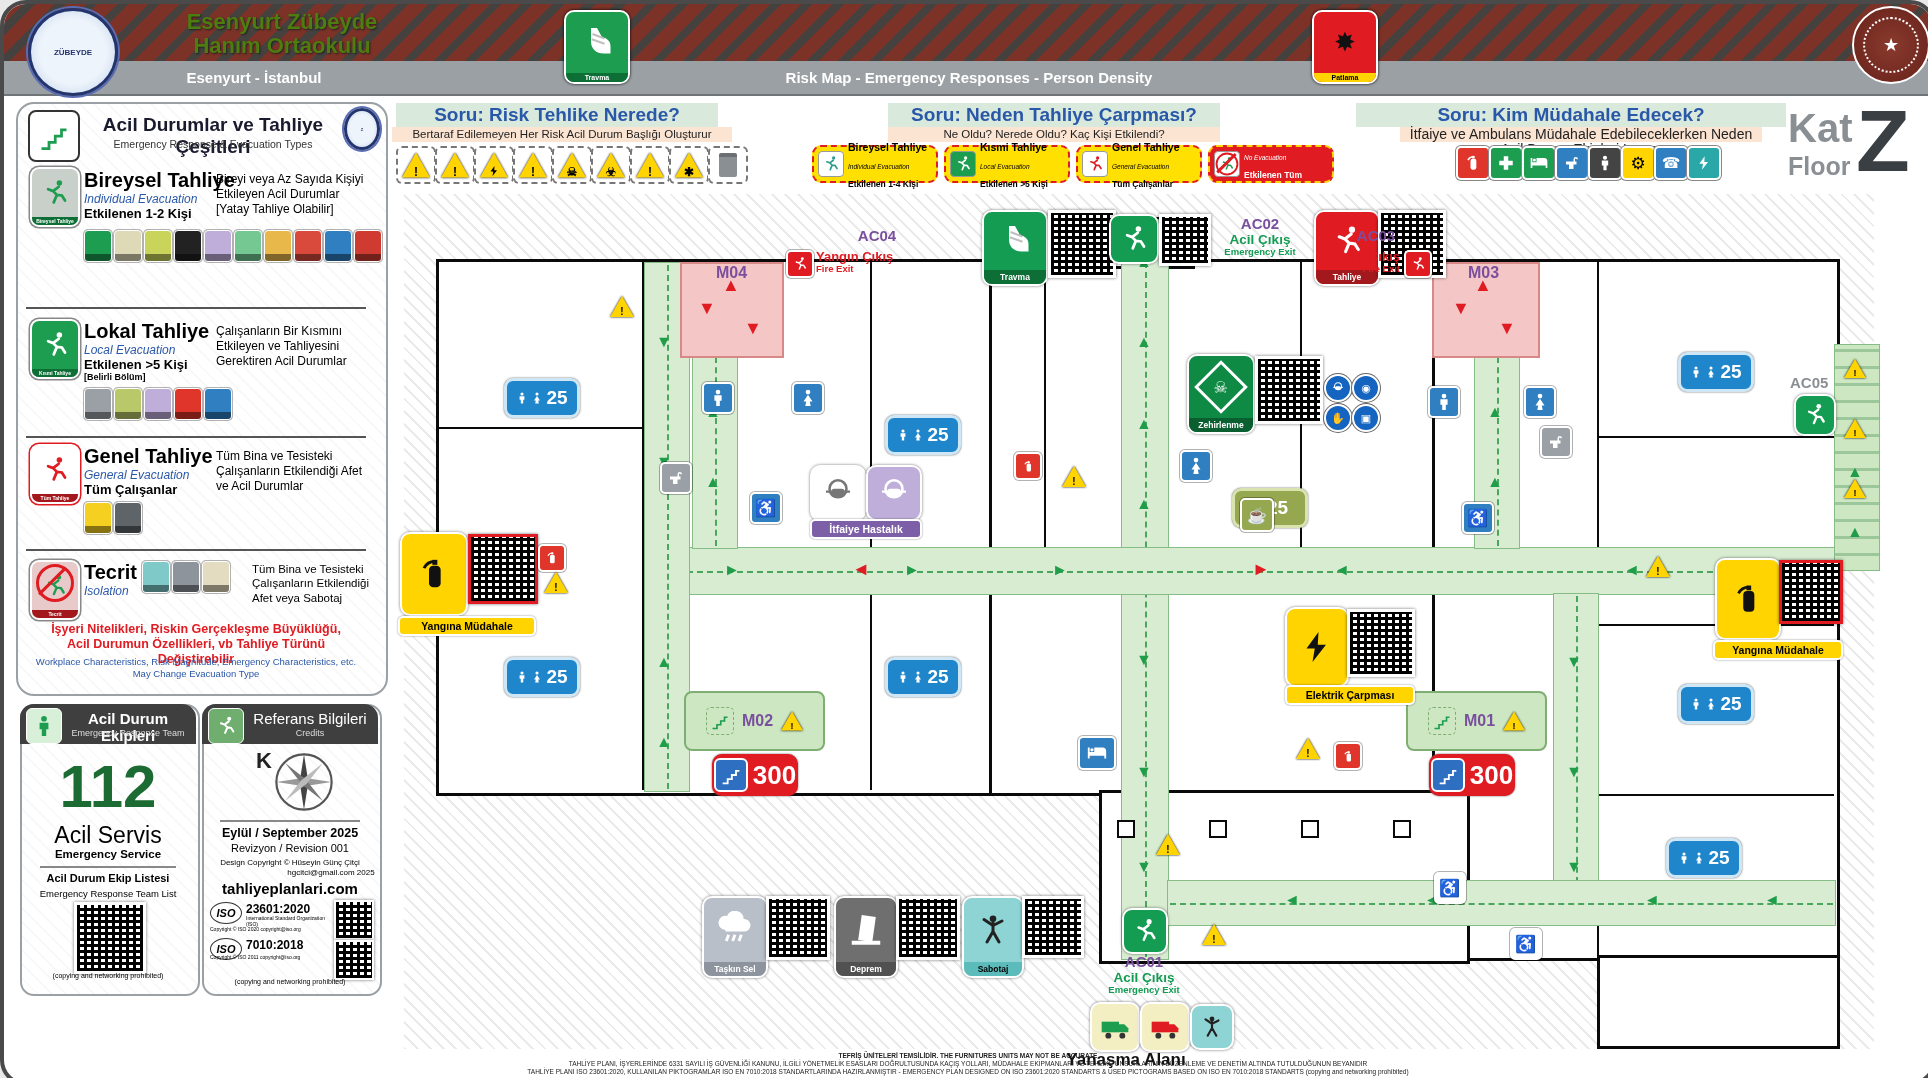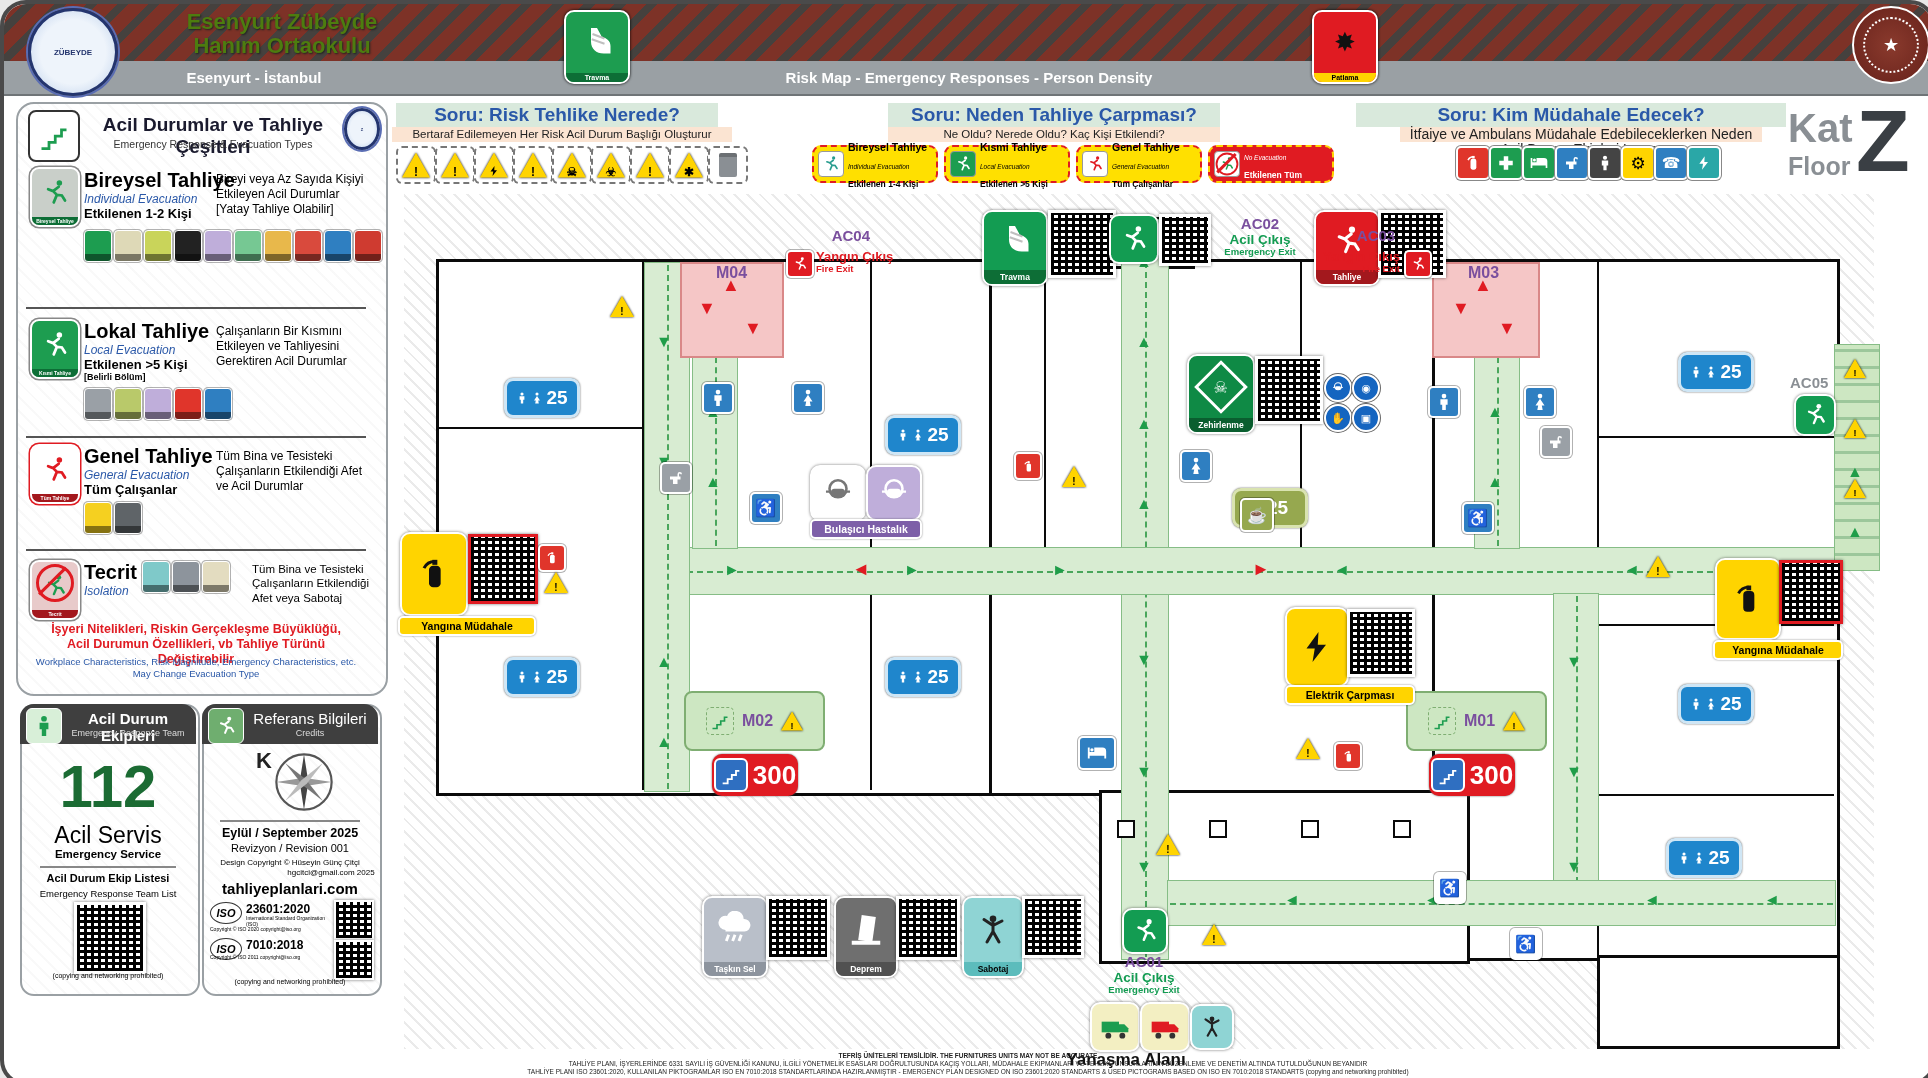--- a/index.html
+++ b/index.html
@@ -700,21 +700,21 @@
   <div class="sign" style="left:1310px;top:206px;width:62px;height:72px;background:#e01b22;">
     <div class="glyph">
         <svg class="ic" width="34" height="34" style="color:#fff">
           <use href="#runner"></use>
         </svg>
       </div>
     <div class="cap" style="background:#a3181d;">Tahliye</div>
   </div>
   <div class="qr" style="left:1374px;top:206px;width:62px;height:62px;"></div>
 
-  <div class="extxt" style="left:756px;top:224px;width:110px;text-align:right;">
+  <div class="extxt" style="left:818px;top:224px;width:110px;text-align:center;">
     <div class="acid">AC04</div>
   </div>
   <div class="mini" style="left:782px;top:246px;width:24px;height:24px;background:#e01b22;">
       <svg class="ic" width="16" height="16">
         <use href="#runner"></use>
       </svg>
     </div>
   <div class="extxt" style="left:812px;top:246px;width:90px;text-align:left;">
     <div class="rtr">Yangın Çıkış</div>
     <div class="ren">Fire Exit</div>
@@ -757,21 +757,21 @@
         </svg>
       </div>
   </div>
   <div class="sign" style="left:862px;top:461px;width:52px;height:52px;background:#bfaeda;">
     <div class="glyph">
         <svg class="ic" width="34" height="34" style="color:#fff">
           <use href="#maskg"></use>
         </svg>
       </div>
   </div>
-  <div class="caplabel" style="left:806px;top:515px;width:108px;background:#7d5fa8;color:#fff;">Bulaşıcı Hastalık</div>
+  <div class="caplabel" style="left:806px;top:515px;width:108px;background:#7d5fa8;color:#fff;">İtfaiye Hastalık</div>
 
   <div class="sign" style="left:396px;top:528px;width:64px;height:80px;background:#ffd400;">
     <div class="glyph">
         <svg class="ic" width="40" height="40" style="color:#111">
           <use href="#ext"></use>
         </svg>
       </div>
   </div>
   <div class="qr" style="left:464px;top:530px;width:64px;height:64px;border-color:#e01b22;"></div>
   <div class="caplabel" style="left:394px;top:612px;width:134px;background:#ffd400;color:#000;">Yangına Müdahale</div>

